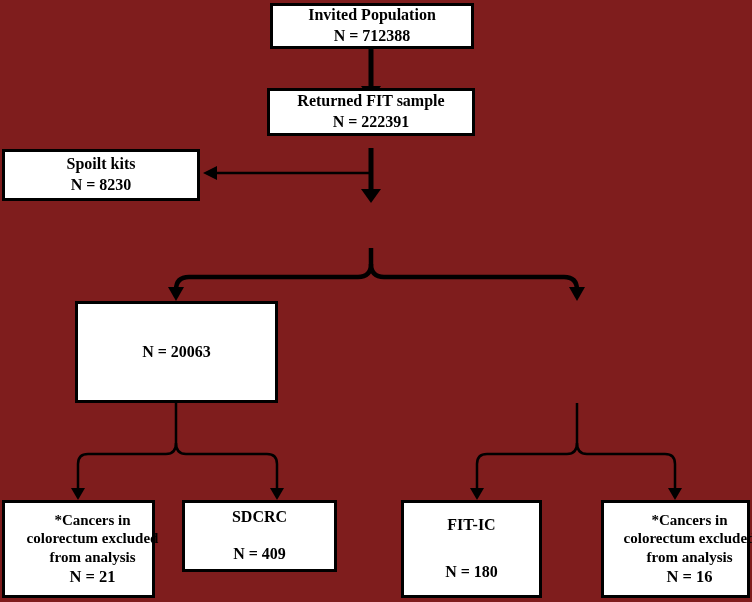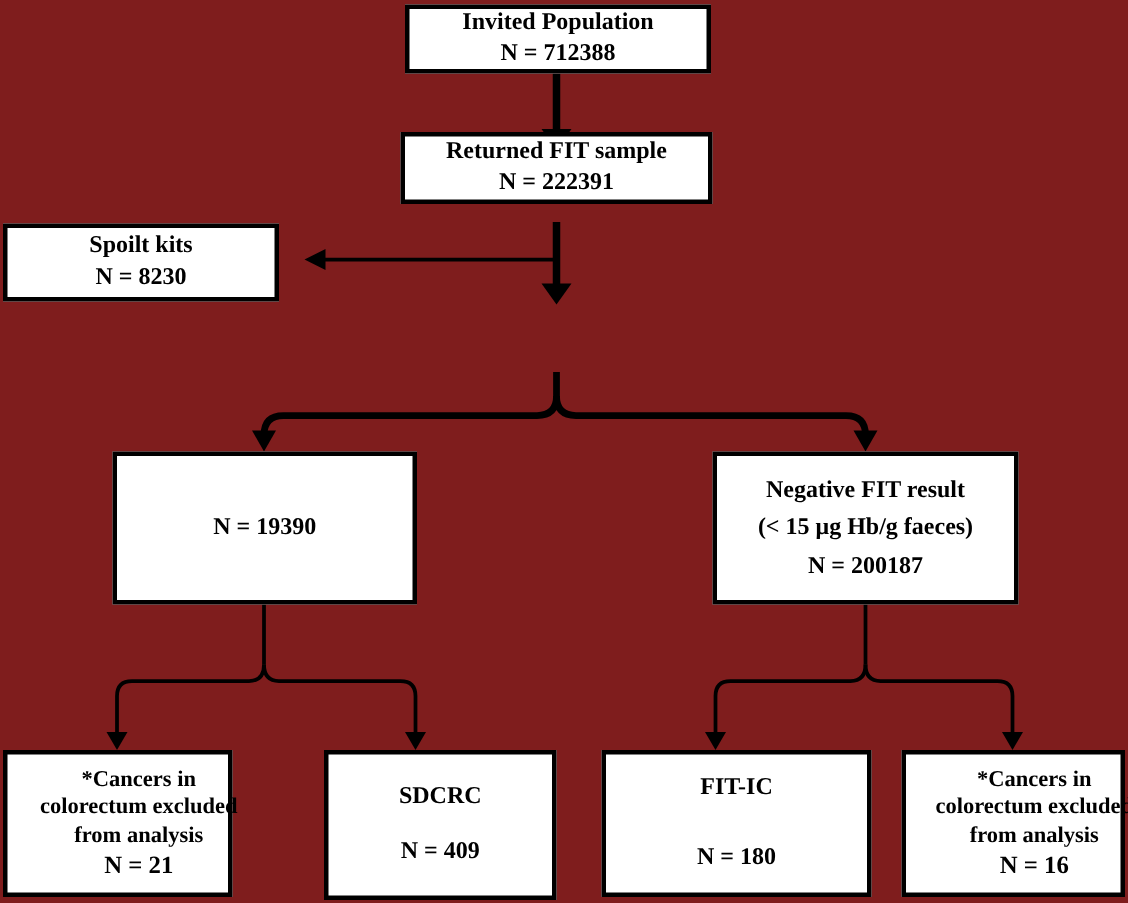--- a/index.html
+++ b/index.html
@@ -29,27 +29,27 @@
   }
   .fbox .line { white-space: nowrap; }
   .tall { line-height: 1.6; }
   .small { font-size: 15px; line-height: 1.25; padding-left: 28px; }
   .small .nline { font-size: 16.5px; }
   .gapped { row-gap: 26px; }
 
   
   #box-invited    { left: 270px; top: 3px;   width: 204px; height: 46px; }
   #box-returned   { left: 267px; top: 88px; width: 208px; height: 48px; }
-  #box-spoilt     { left: 2px;   top: 149px; width: 184px; height: 52px; }
+  #box-spoilt     { left: 2px;   top: 149px; width: 198px; height: 52px; }
   #box-definitive { left: 267px; top: 203px; width: 208px; height: 45px; }
   #box-positive   { left: 75px;  top: 301px; width: 203px; height: 102px; }
   #box-negative   { left: 475px; top: 301px; width: 204px; height: 102px; }
   #box-cancers-pos{ left: 2px;   top: 500px; width: 153px; height: 98px; }
-  #box-sdcrc      { left: 216px; top: 500px; width: 155px; height: 100px; gap: 16px; }
-  #box-fitic      { left: 401px; top: 500px; width: 180px; height: 98px; }
+  #box-sdcrc      { left: 182px; top: 500px; width: 155px; height: 72px; gap: 16px; }
+  #box-fitic      { left: 401px; top: 500px; width: 141px; height: 98px; }
   #box-cancers-neg{ left: 601px; top: 500px; width: 149px; height: 98px; }
 </style>
 </head>
 <body>
 
 <div class="canvas">
 
   <svg class="connectors" width="752" height="602" viewBox="0 0 752 602" fill="none" xmlns="http://www.w3.org/2000/svg">
 
     <g>
@@ -102,28 +102,23 @@
     <div class="line">N = 222391</div>
   </div>
 
   <div class="fbox" id="box-spoilt">
     <div class="line">Spoilt kits</div>
     <div class="line">N = 8230</div>
   </div>
 
 
   <div class="fbox tall" id="box-positive">
-    <div class="line">N = 19390</div>
+    <div class="line">N = 20063</div>
   </div>
 
-  <div class="fbox tall" id="box-negative">
-    <div class="line">Negative FIT result</div>
-    <div class="line">(&lt; 15 μg Hb/g faeces)</div>
-    <div class="line">N = 200187</div>
-  </div>
 
   <div class="fbox small" id="box-cancers-pos">
     <div class="line">*Cancers in</div>
     <div class="line">colorectum excluded</div>
     <div class="line">from analysis</div>
     <div class="line nline">N = 21</div>
   </div>
 
   <div class="fbox gapped" id="box-sdcrc">
     <div class="line">SDCRC</div>

